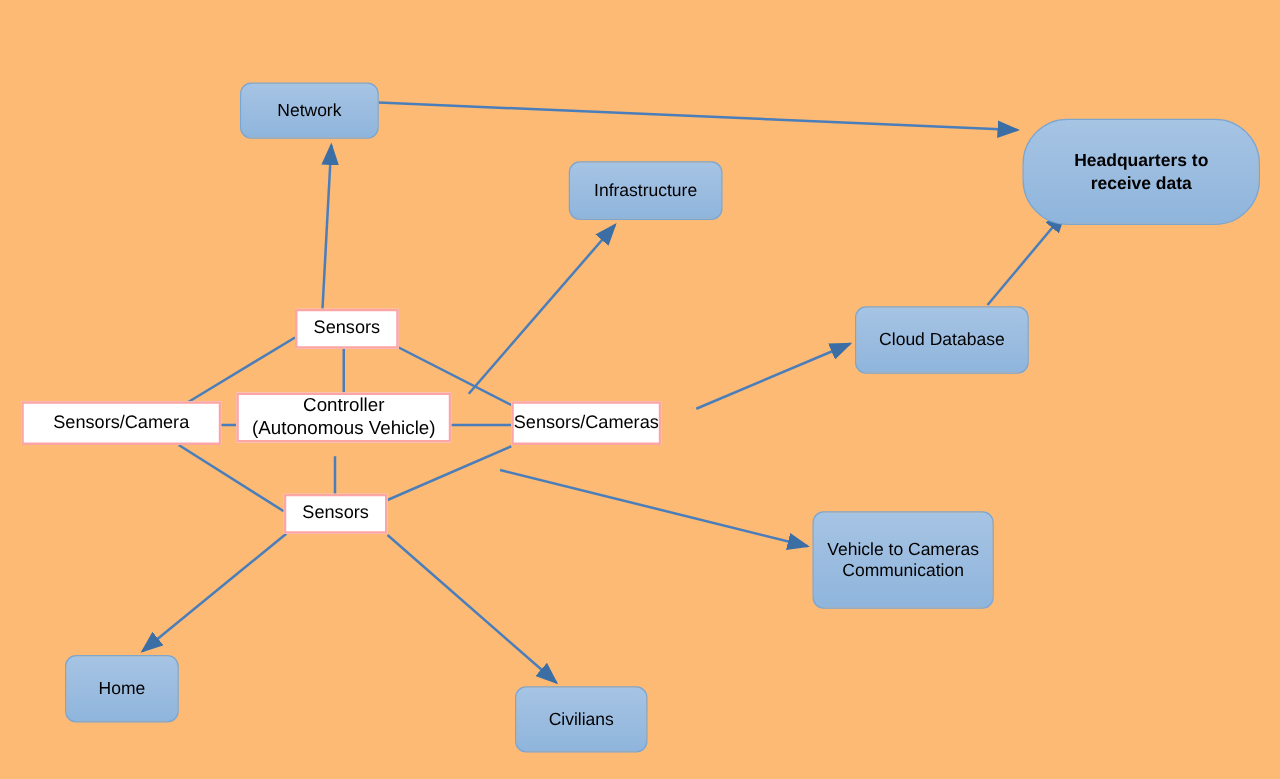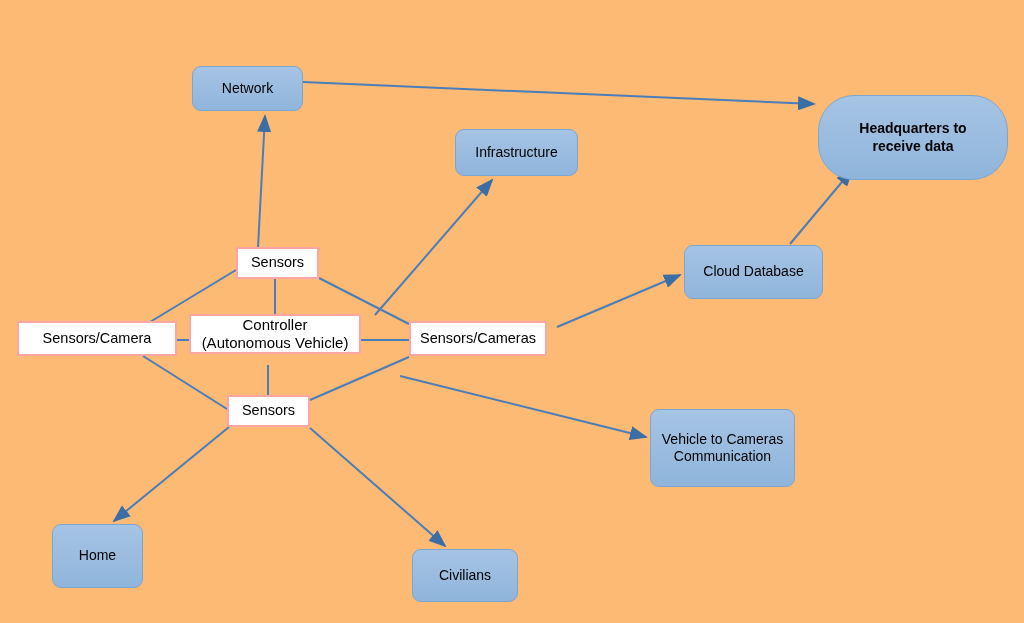--- a/index.html
+++ b/index.html
@@ -109,30 +109,30 @@
       <div class="node white" style="left: 236px; top: 247px; width: 83px; height: 32px;">
         <span class="node-label">Sensors</span>
       </div>
       <div class="node white" style="left: 17px; top: 321px; width: 160px; height: 35px;">
         <span class="node-label">Sensors/Camera</span>
       </div>
       <div class="node white wide" style="left: 189px; top: 314px; width: 172px; height: 40px; align-items: center;">
         <span class="node-label">Controller
 (Autonomous Vehicle)</span>
       </div>
-      <div class="node white" style="left: 409px; top: 321px; width: 138px; height: 35px;">
+      <div class="node white" style="left: 409px; top: 321px; width: 120px; height: 35px;">
         <span class="node-label">Sensors/Cameras</span>
       </div>
       <div class="node white" style="left: 227px; top: 395px; width: 83px; height: 32px;">
         <span class="node-label">Sensors</span>
       </div>
       <div class="node blue" style="left: 650px; top: 409px; width: 145px; height: 78px;">
         <span class="node-label">Vehicle to Cameras
 Communication</span>
       </div>
-      <div class="node blue" style="left: 52px; top: 524px; width: 91px; height: 64px;">
+      <div class="node blue" style="left: 52px; top: 524px; width: 91px; height: 54px;">
         <span class="node-label">Home</span>
       </div>
       <div class="node blue" style="left: 412px; top: 549px; width: 106px; height: 53px;">
         <span class="node-label">Civilians</span>
       </div>
     </div>
 </div>
 
 </body></html>

